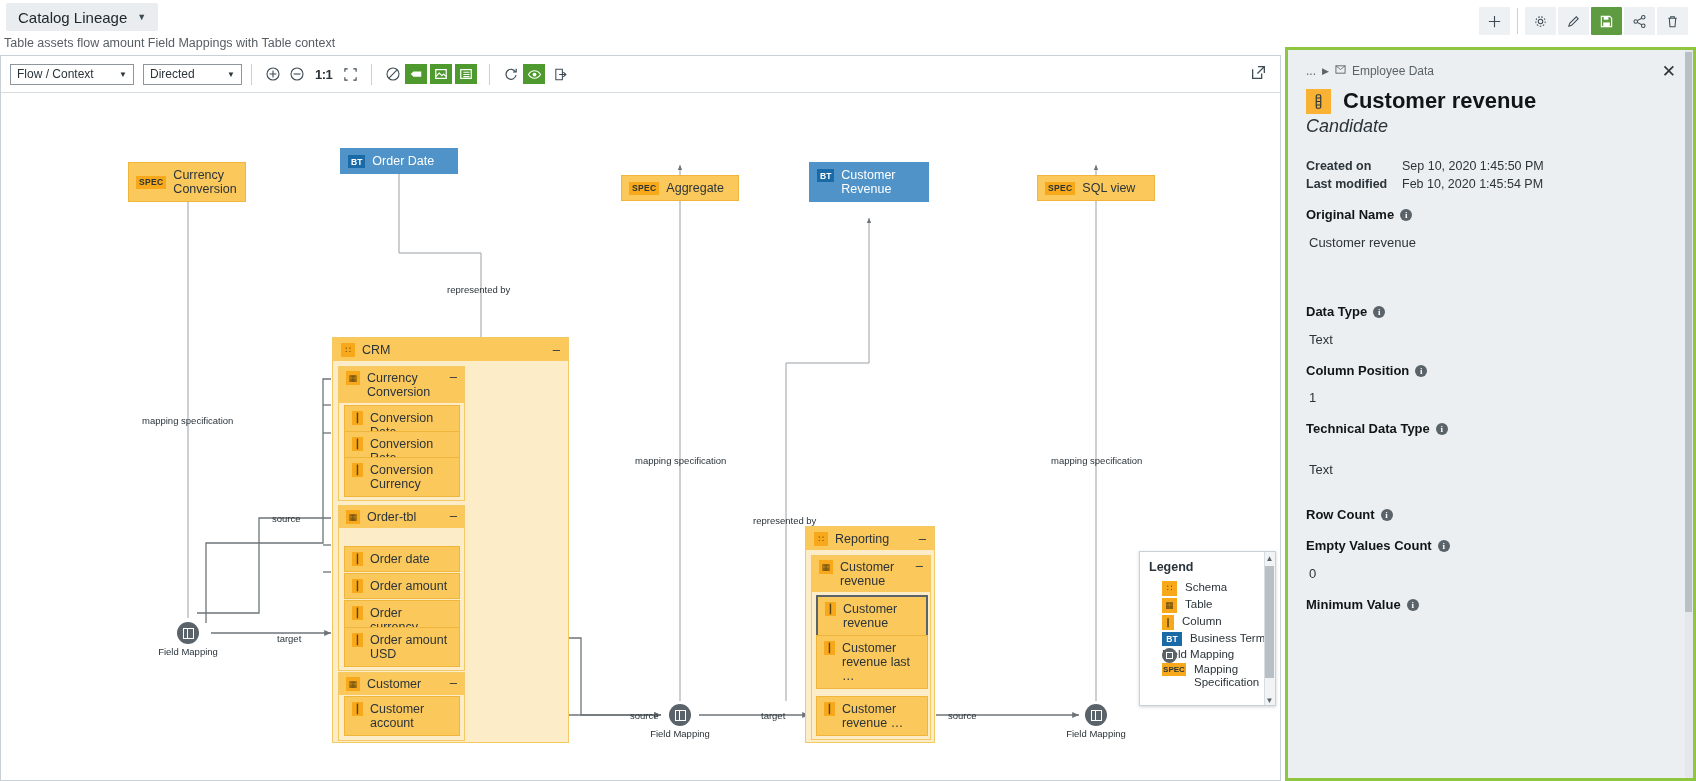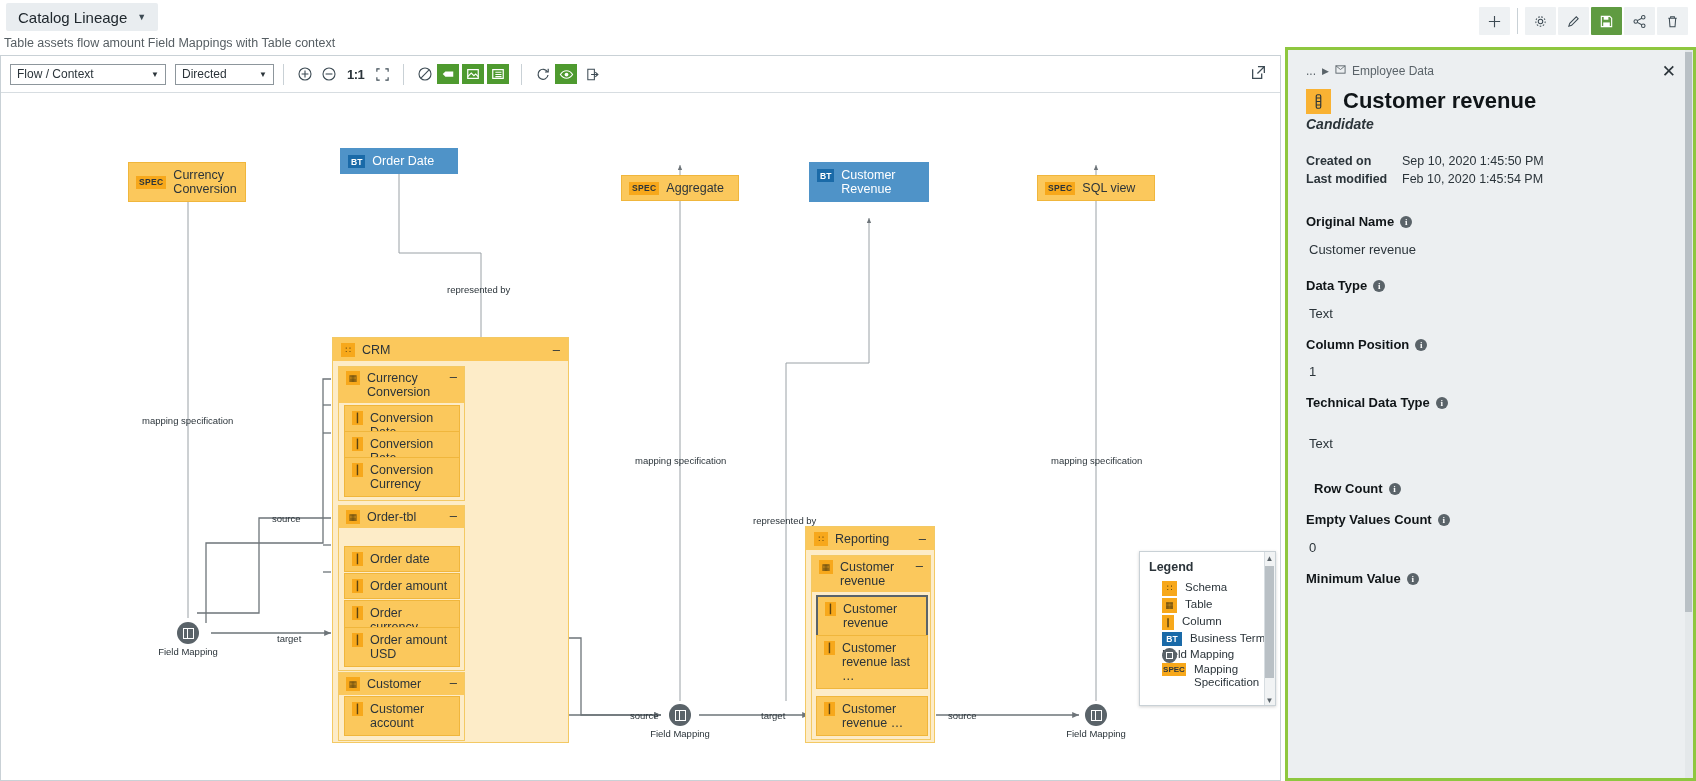--- a/index.html
+++ b/index.html
@@ -38,21 +38,21 @@
   .ctoolbar {
     position:absolute; left:0; top:0; width:100%; height:37px;
     border-bottom:1px solid #d7dde1; display:flex; align-items:center; padding-left:9px; gap:0;
   }
   .sel-box {
     height:21px; border:1px solid #8d969c; background:#fff; font-size:12px;
     color:#2b343a; display:flex; align-items:center; padding:0 6px; position:relative;
     cursor:pointer;
   }
   .sel-box .arr { position:absolute; right:6px; font-size:8px; color:#2b343a; }
-  .sel-flow { width:156px; margin-right:9px; }
+  .sel-flow { width:124px; margin-right:9px; }
   .sel-dir  { width:99px; }
   .vsep { width:1px; height:21px; background:#c9d1d6; margin:0 9px; }
   .cicon {
     width:24px; height:22px; display:flex; align-items:center; justify-content:center;
     color:#3d4b54; cursor:pointer; font-size:14px;
   }
   .cicon.green { background:#4e9a2f; color:#fff; width:22px; height:20px; margin-right:3px; border:1px solid #4e9a2f;}
   .ratio { font-size:13px; font-weight:bold; color:#2b343a; padding:0 6px; letter-spacing:-0.5px;}
   .popout { position:absolute; right:10px; top:8px; width:20px; height:20px; cursor:pointer; }
 
@@ -137,21 +137,21 @@
     position:absolute; left:1285px; top:47px; width:411px; height:734px;
     border:3px solid #8ec73f; background:#eceff1; overflow:hidden;
   }
   .rp-inner { position:absolute; left:0; top:0; width:398px; height:728px; padding:14px 18px 0 18px; }
   .rp-bread { display:flex; align-items:center; gap:6px; font-size:12px; color:#5a6369; }
   .rp-bread .crumb { color:#5a6369; }
   .rp-close { position:absolute; right:17px; top:13px; font-size:17px; color:#2b343a; cursor:pointer; line-height:1;}
   .rp-title-row { display:flex; align-items:center; gap:12px; margin-top:10px; }
   .rp-ticon { width:25px; height:25px; background:#f9b233; display:flex; align-items:center; justify-content:center; }
   .rp-title { font-size:22px; font-weight:bold; color:#101518; }
-  .rp-sub { font-style:italic; font-size:14px; color:#2b343a; margin-top:2px;font-weight:bold; }
+  .rp-sub { font-style:italic; font-size:18px; color:#2b343a; margin-top:2px; }
   .rp-meta { margin-top:22px; font-size:12.5px; color:#2b343a; }
   .rp-meta-row { display:flex; margin-bottom:4px; }
   .rp-meta-k { font-weight:bold; width:96px; }
   .rp-field-label { font-weight:bold; font-size:13px; color:#101518; display:flex; align-items:center; gap:6px; }
   .rp-field-val { font-size:13px; color:#2b343a; padding-left:3px; }
   .info-dot {
     width:12px; height:12px; border-radius:50%; background:#5a6369; color:#fff;
     font-size:9px; font-weight:bold; display:inline-flex; align-items:center; justify-content:center;
     font-family:"Liberation Serif", serif; cursor:pointer;
   }
@@ -548,29 +548,29 @@
         <div class="rp-meta-row">
           <span class="rp-meta-k">Created on</span>
           <span>Sep 10, 2020 1:45:50 PM</span>
         </div>
         <div class="rp-meta-row">
           <span class="rp-meta-k">Last modified</span>
           <span>Feb 10, 2020 1:45:54 PM</span>
         </div>
       </div>
 
-      <div style="margin-top:28px;">
+      <div style="margin-top:16px;">
         <div class="rp-field-label">
           <span>Original Name</span>
           <span class="info-dot">i</span>
         </div>
         <div class="rp-field-val" style="margin-top:13px;">Customer revenue</div>
       </div>
 
-      <div style="margin-top:21px;">
+      <div style="margin-top:54px;">
         <div class="rp-field-label">
           <span>Data Type</span>
           <span class="info-dot">i</span>
         </div>
         <div class="rp-field-val" style="margin-top:13px;">Text</div>
       </div>
 
       <div style="margin-top:16px;">
         <div class="rp-field-label">
           <span>Column Position</span>
@@ -580,21 +580,21 @@
       </div>
 
       <div style="margin-top:16px;">
         <div class="rp-field-label">
           <span>Technical Data Type</span>
           <span class="info-dot">i</span>
         </div>
         <div class="rp-field-val" style="margin-top:26px;">Text</div>
       </div>
 
-      <div style="margin-top:30px;margin-left:8px;">
+      <div style="margin-top:30px;">
         <div class="rp-field-label">
           <span>Row Count</span>
           <span class="info-dot">i</span>
         </div>
       </div>
 
       <div style="margin-top:16px;">
         <div class="rp-field-label">
           <span>Empty Values Count</span>
           <span class="info-dot">i</span>

